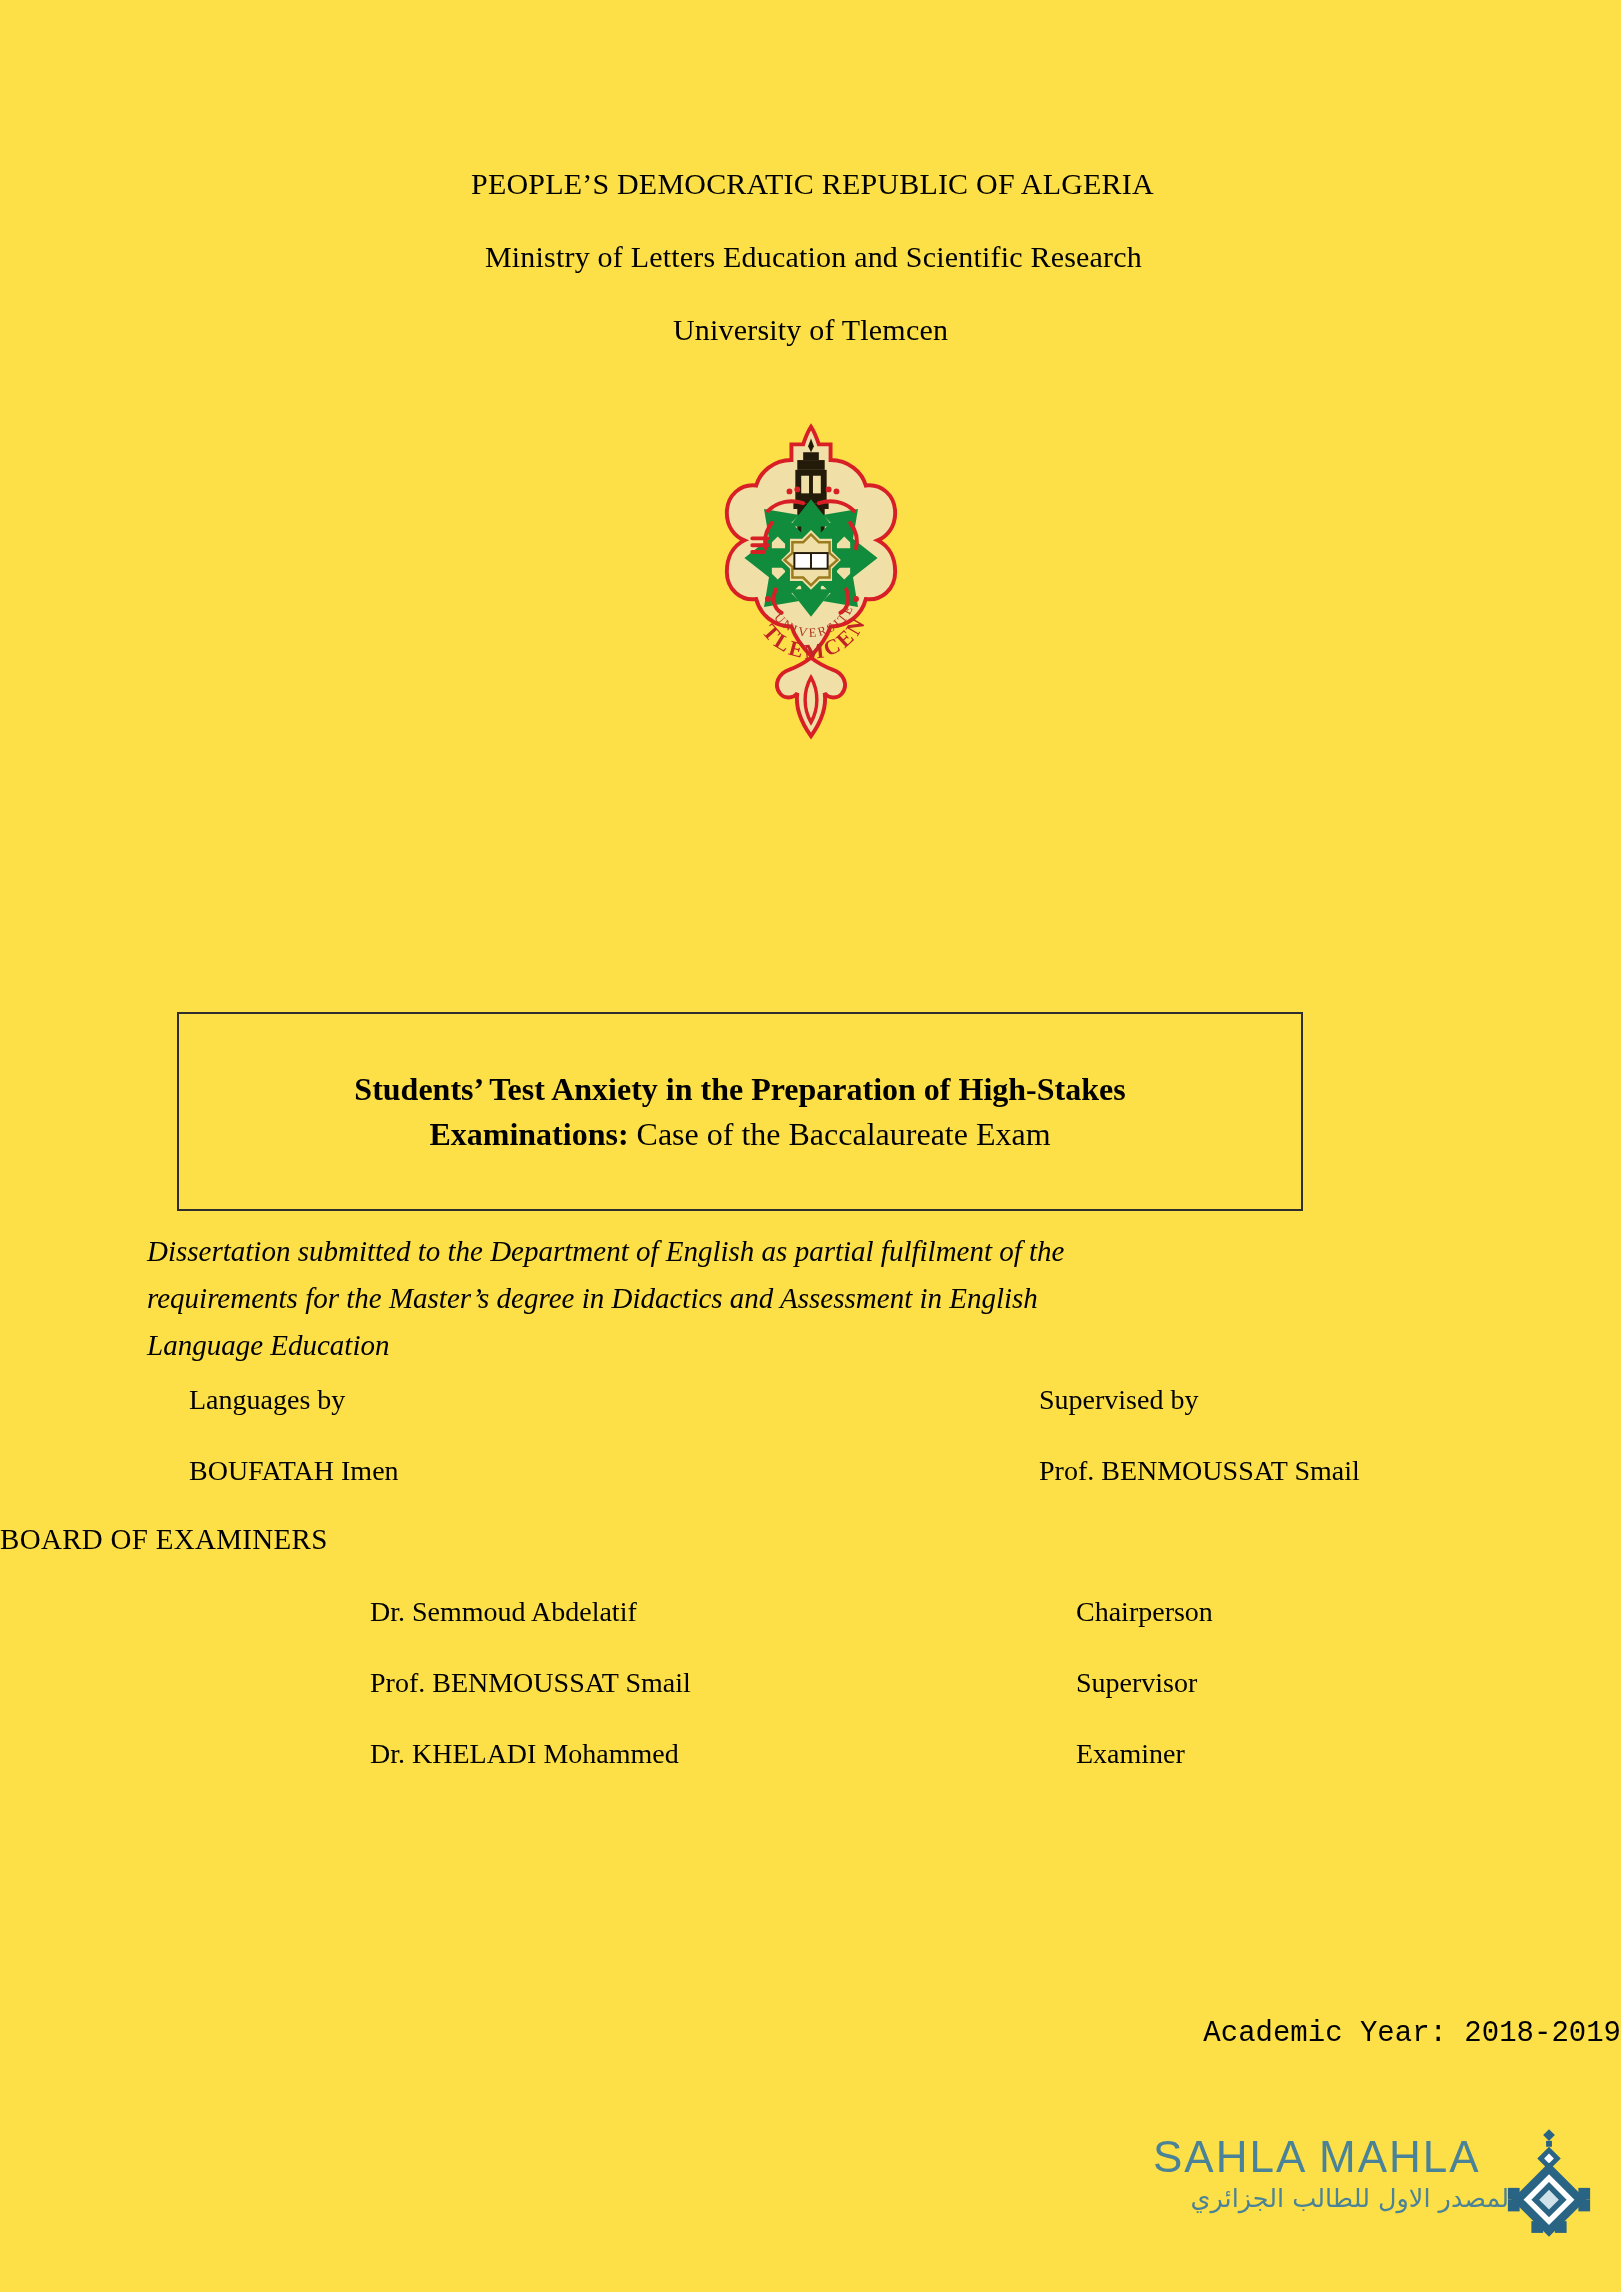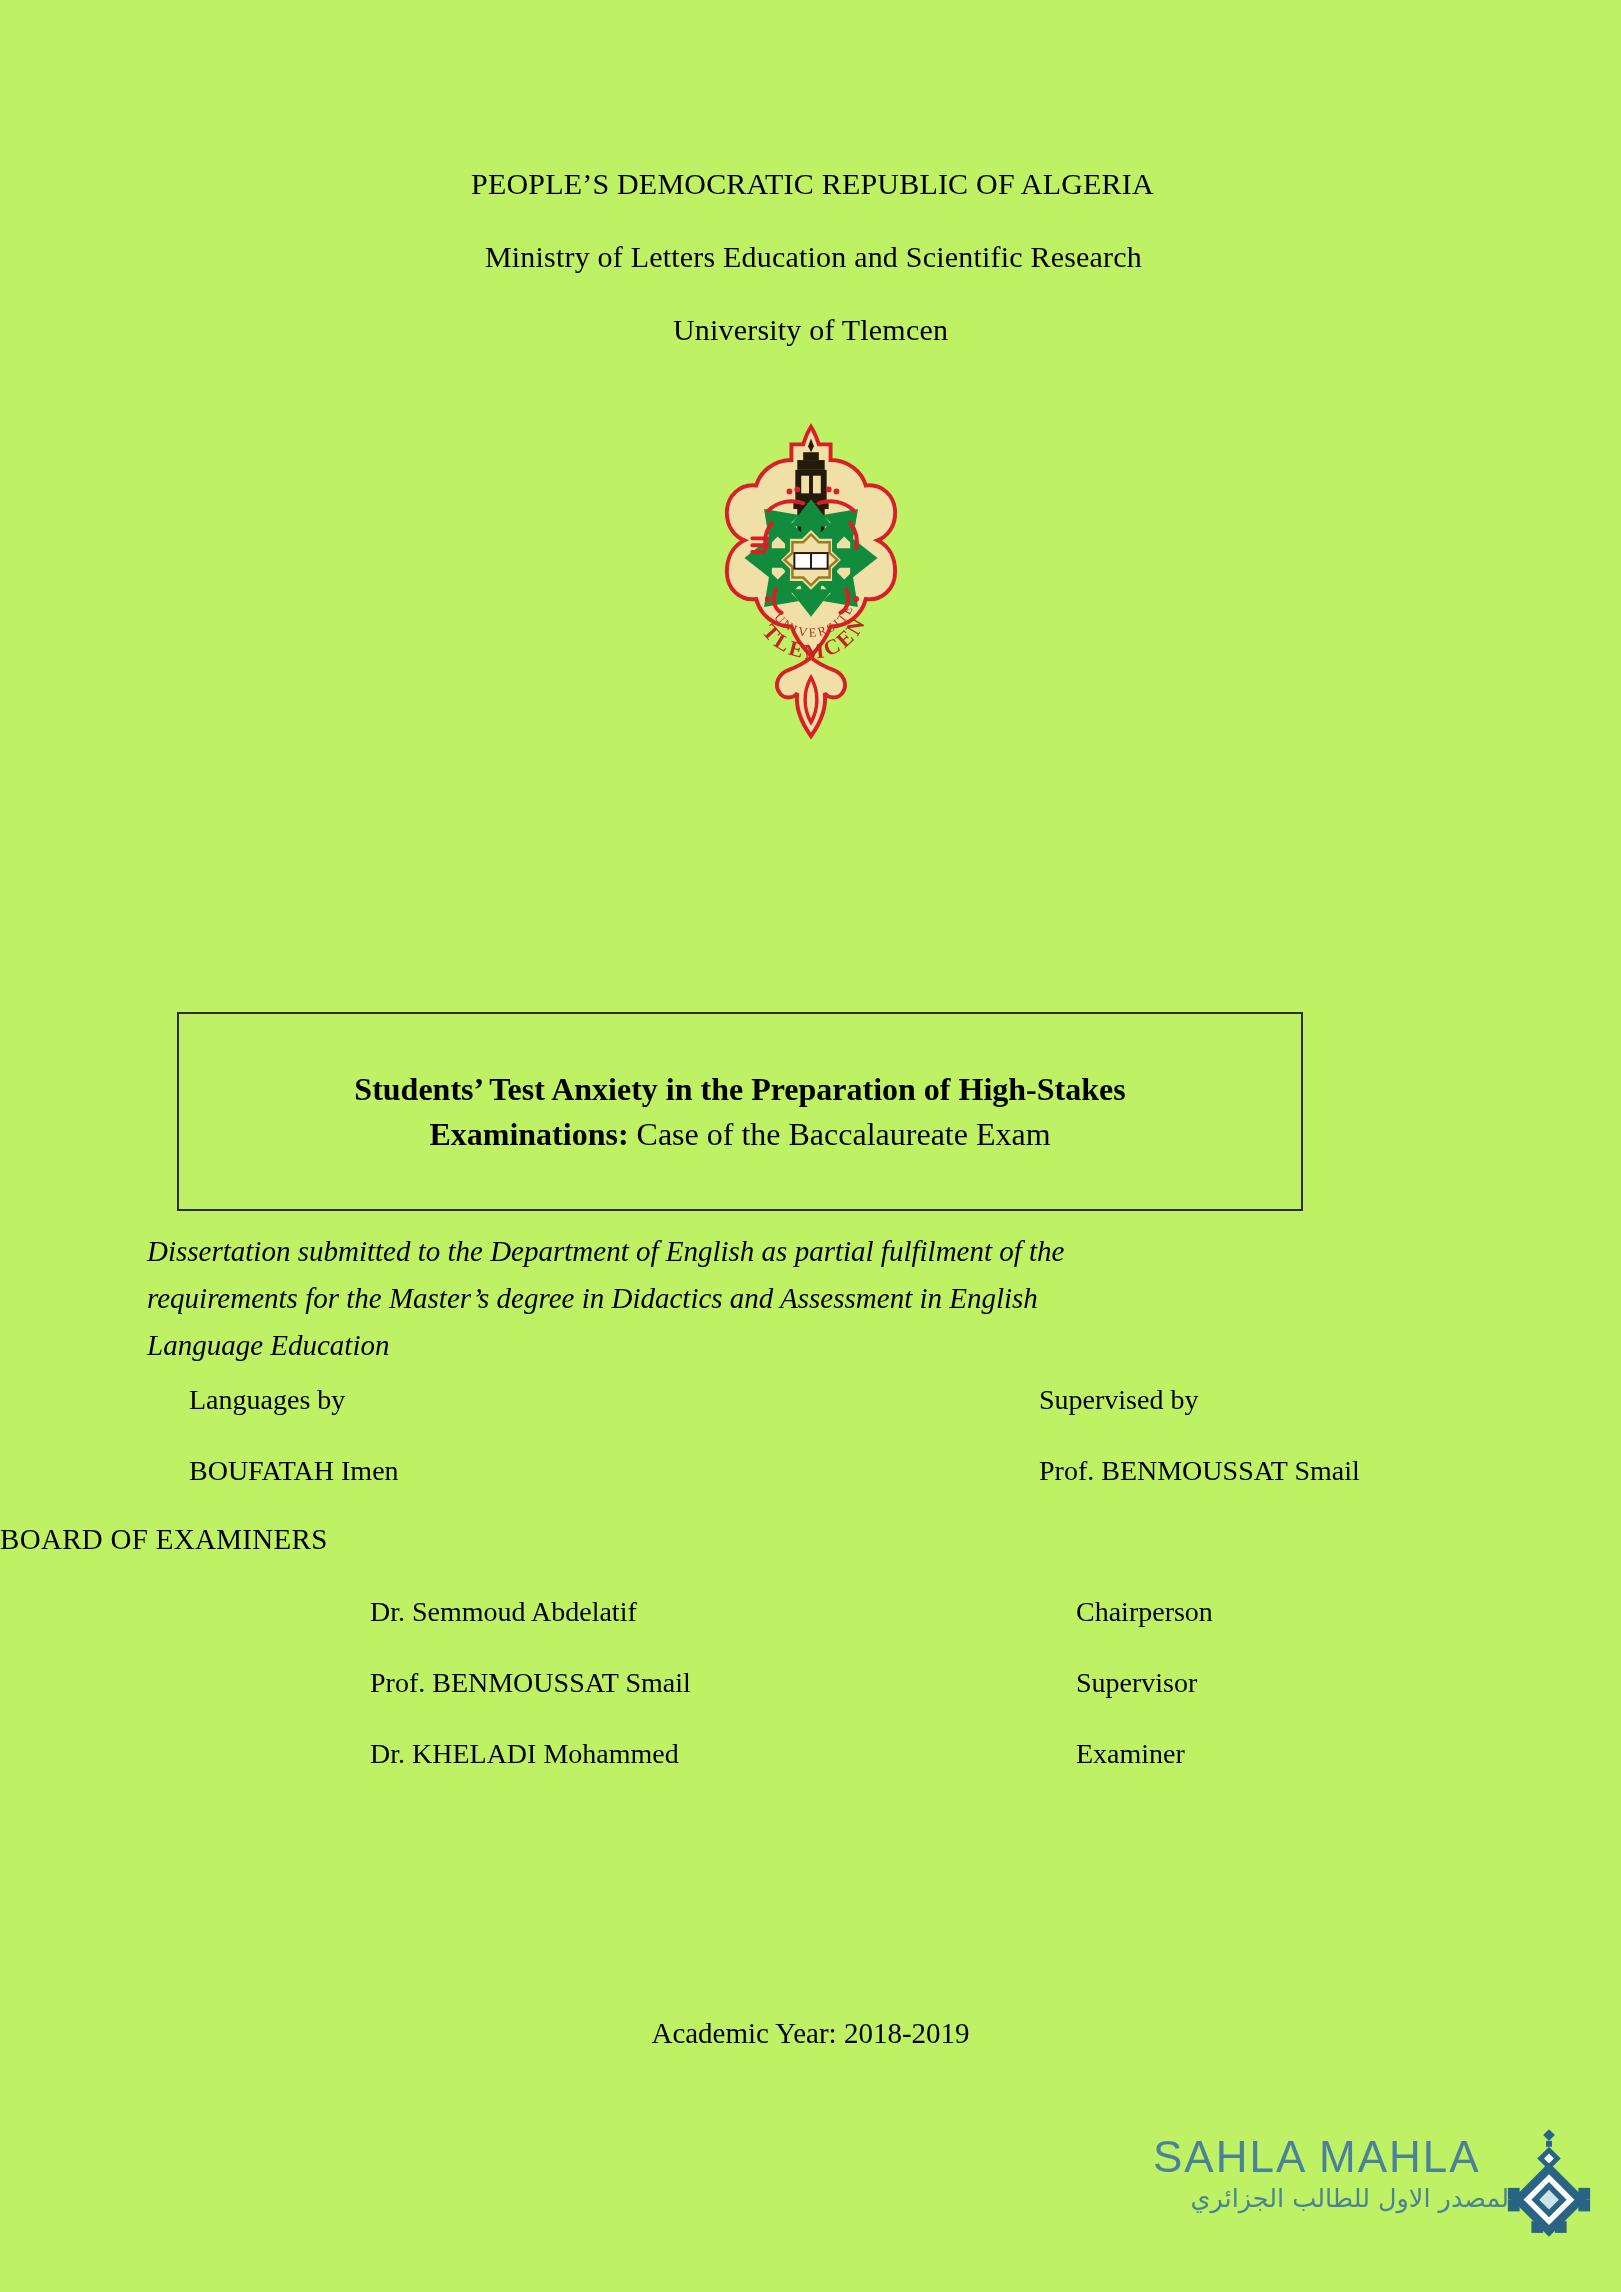--- a/index.html
+++ b/index.html
@@ -8,21 +8,21 @@
     background: #ffffff;
   }
   body {
     font-family: "Liberation Serif", "DejaVu Serif", serif;
     color: #000000;
   }
   .page {
     position: relative;
     width: 1621px;
     height: 2293px;
-    background: #bef264;
+    background: #fde047;
     overflow: hidden;
   }
 
   
   .header-block {
     position: absolute;
     top: 169px;
     left: 0;
     width: 1621px;
     text-align: center;
@@ -156,22 +156,23 @@
     font-size: 28px;
     white-space: nowrap;
   }
 
   
   .academic-year {
     position: absolute;
     top: 2017px;
     left: 0;
     width: 1621px;
-    text-align: center;
+    text-align: right;
     font-size: 29px;
+    font-family: Liberation Mono, monospace;
   }
 
   
   .watermark {
     position: absolute;
     top: 2133px;
     left: 1145px;
     width: 451px;
     height: 118px;
   }

